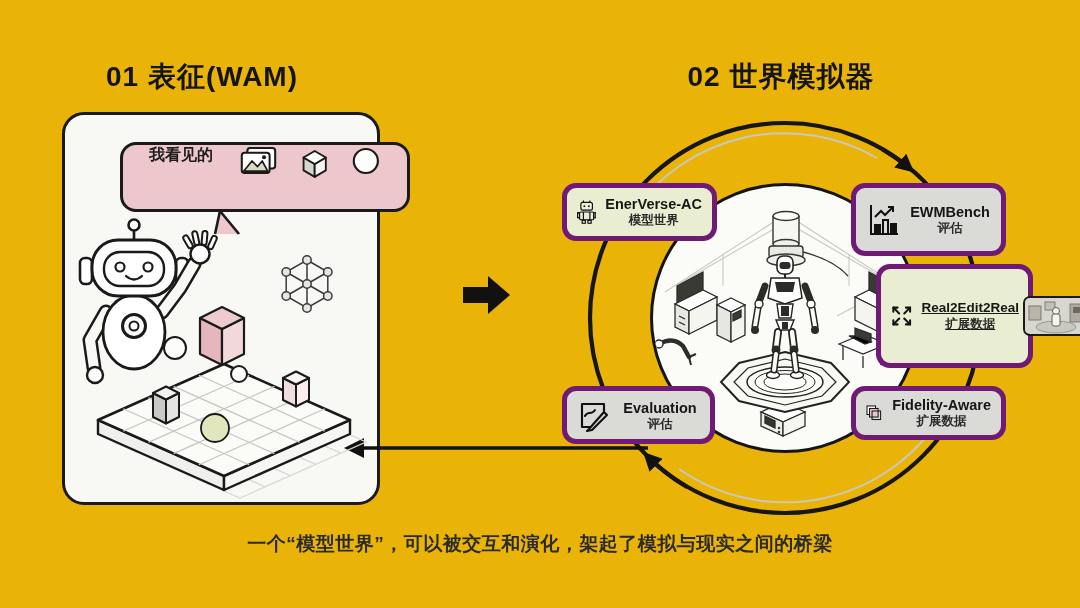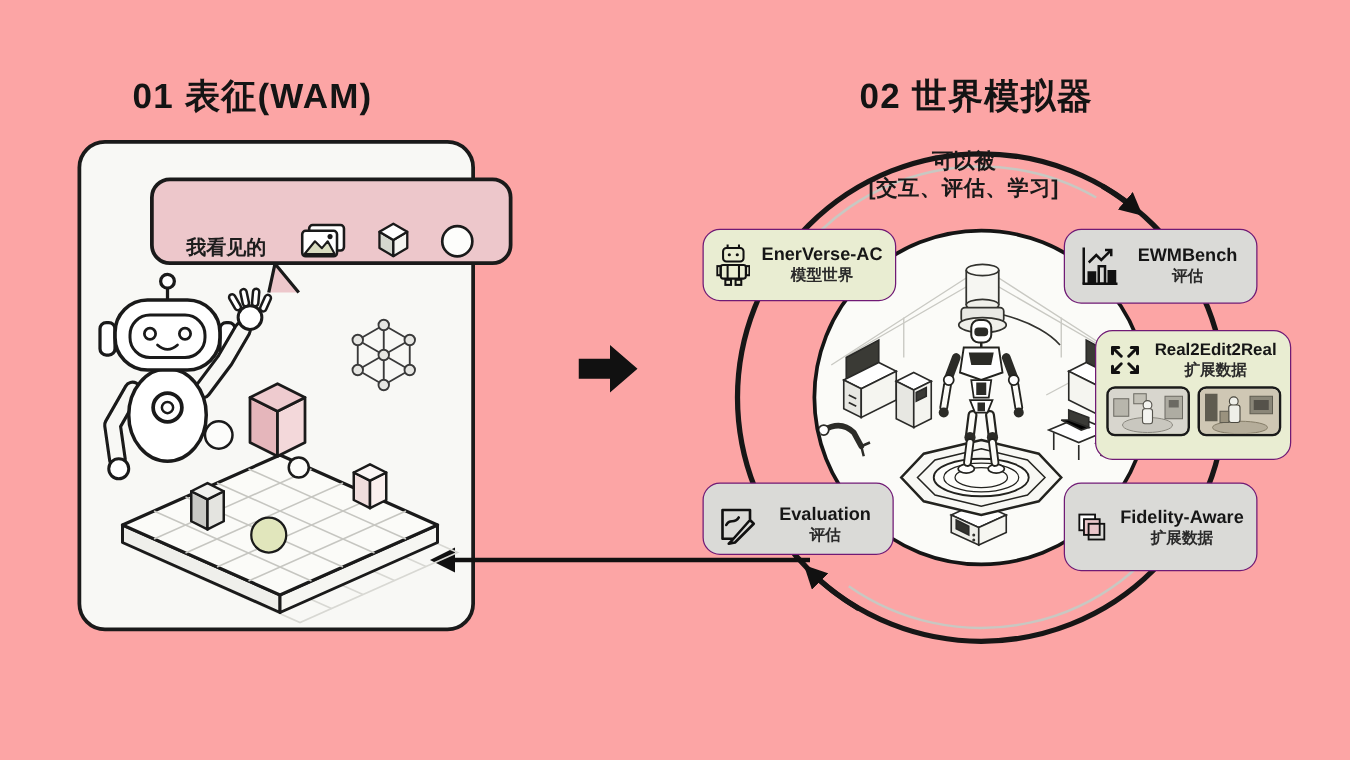--- a/index.html
+++ b/index.html
@@ -1,63 +1,63 @@
 <!DOCTYPE html>
 <html><head>
 <meta charset="utf-8">
 <style>
   html,body{margin:0;padding:0;background:#e9e9e7;}
   #stage{
     position:relative;width:1080px;height:608px;margin:0 auto;
-    background:#fca5a5;overflow:hidden;
+    background:#eab308;overflow:hidden;
     font-family:"Liberation Sans","DejaVu Sans",sans-serif;color:#191919;
   }
   .abs{position:absolute;}
   
   .section-title{font-size:28px;font-weight:800;letter-spacing:1px;text-align:center;color:#141414;}
   
   #left-card{
     left:62px;top:112px;width:318px;height:393px;
     background:#f8f8f5;border:3px solid #1a1a1a;border-radius:22px;box-sizing:border-box;
   }
   
   #bubble{
     left:120px;top:142px;width:290px;height:70px;box-sizing:border-box;
     background:#edc7cb;border:3px solid #1a1a1a;border-radius:16px;
-    display:flex;align-items:flex-end;gap:20px;padding:0 26px;z-index:5;
+    display:flex;align-items:flex-start;gap:20px;padding:0 26px;z-index:5;
   }
   #bubble .bubble-label{font-size:16px;font-weight:800;color:#1d1d1d;margin-right:6px;white-space:nowrap;}
   #bubble-tail{left:206px;top:210px;z-index:6;}
   
   #cycle-label{left:640px;top:118px;width:262px;text-align:center;z-index:7;line-height:1.32;}
   #cycle-label .l1{font-size:17px;font-weight:800;}
   #cycle-label .l2{font-size:17px;font-weight:800;letter-spacing:.5px;}
   
   #world-circle{
     left:650px;top:183px;width:270px;height:270px;border-radius:50%;
     background:#fbfbf8;border:3px solid #151515;box-sizing:border-box;overflow:hidden;z-index:3;
   }
   
   .node{
-    box-sizing:border-box;border:1px solid #701a75;border-radius:14px;
+    box-sizing:border-box;border:5px solid #701a75;border-radius:14px;
     display:flex;align-items:center;gap:9px;padding:6px 10px;z-index:8;
   }
   .node .txt{flex:1;text-align:center;line-height:1.25;}
   .node .t{font-size:14.5px;font-weight:800;color:#161616;white-space:nowrap;}
   .node .s{font-size:12.5px;font-weight:700;color:#2a2a2a;}
   .node-green{background:#e9edd2;}
   .node-gray{background:#dadad7;}
   #node-enerverse{left:562px;top:183px;width:155px;height:58px;}
-  #node-ewmbench{left:851px;top:183px;width:155px;height:60px;}
-  #node-real2edit{left:876px;top:264px;width:157px;height:104px;flex-direction:column;gap:4px;padding:7px 9px;}
+  #node-ewmbench{left:851px;top:183px;width:155px;height:73px;}
+  #node-real2edit{left:876px;top:264px;width:157px;height:104px;flex-direction:row;gap:4px;padding:7px 9px;text-decoration:underline;}
   #node-real2edit .row1{display:flex;align-items:center;gap:8px;width:100%;}
   #node-real2edit .thumbs{display:flex;gap:6px;}
   .thumb{border:2px solid #1a1a1a;border-radius:7px;overflow:hidden;line-height:0;}
   #node-evaluation{left:562px;top:386px;width:153px;height:58px;align-items:flex-end;}
-  #node-fidelity{left:851px;top:386px;width:155px;height:71px;}
+  #node-fidelity{left:851px;top:386px;width:155px;height:54px;}
   
   #caption{left:0;right:0;top:531px;text-align:center;font-size:19px;font-weight:600;color:#2b2b2b;letter-spacing:.5px;}
   svg{display:block;}
 </style>
 </head>
 <body>
 
 <div id="stage">
 
   <div class="abs section-title" style="left:62px;top:58px;width:280px;">01 表征(WAM)</div>
@@ -203,24 +203,20 @@
         <path d="M0,0 L10,5 L0,10 z" fill="#111"></path>
       </marker>
     </defs>
     <path d="M73,117 A185,185 0 0 1 317,63" fill="none" stroke="#c8c8c2" stroke-width="2"></path>
     <path d="M385,315 A185,185 0 0 1 119,374" fill="none" stroke="#c8c8c2" stroke-width="2"></path>
     <circle cx="225" cy="223" r="195" fill="none" stroke="#161616" stroke-width="4.2"></circle>
     <path d="M322,54 A195,195 0 0 1 350,74" fill="none" stroke="#161616" stroke-width="4.2" marker-end="url(#ah)"></path>
     <path d="M127,392 A195,195 0 0 1 87,361" fill="none" stroke="#161616" stroke-width="4.2" marker-end="url(#ah)"></path>
   </svg>
 
-  <div class="abs" id="cycle-label">
-    <div class="l1">可以被</div>
-    <div class="l2">[交互、评估、学习]</div>
-  </div>
 
   <div class="abs" id="world-circle">
     <svg width="266" height="266" viewBox="0 0 266 266">
 
       <g stroke="#c9c9c3" stroke-width="1.1" fill="none">
         <path d="M12,106 L133,28 L254,106"></path>
         <path d="M24,99 L133,36 L242,99"></path>
         <line x1="70" y1="68" x2="70" y2="100"></line>
           <line x1="196" y1="68" x2="196" y2="100"></line>
         <path d="M24,99 L82,130"></path>
@@ -437,14 +433,15 @@
       <rect x="2" y="3" width="17" height="17" fill="#fff" stroke="#111" stroke-width="2"></rect>
       <rect x="7" y="8" width="17" height="17" fill="#eac6ca" stroke="#111" stroke-width="2"></rect>
       <rect x="12" y="13" width="17" height="17" fill="none" stroke="#111" stroke-width="2"></rect>
     </svg>
     <div class="txt">
       <div class="t">Fidelity-Aware</div>
       <div class="s">扩展数据</div>
     </div>
   </div>
 
+  <div class="abs" id="caption">一个“模型世界”，可以被交互和演化，架起了模拟与现实之间的桥梁</div>
 
 </div>
 
 </body></html>

